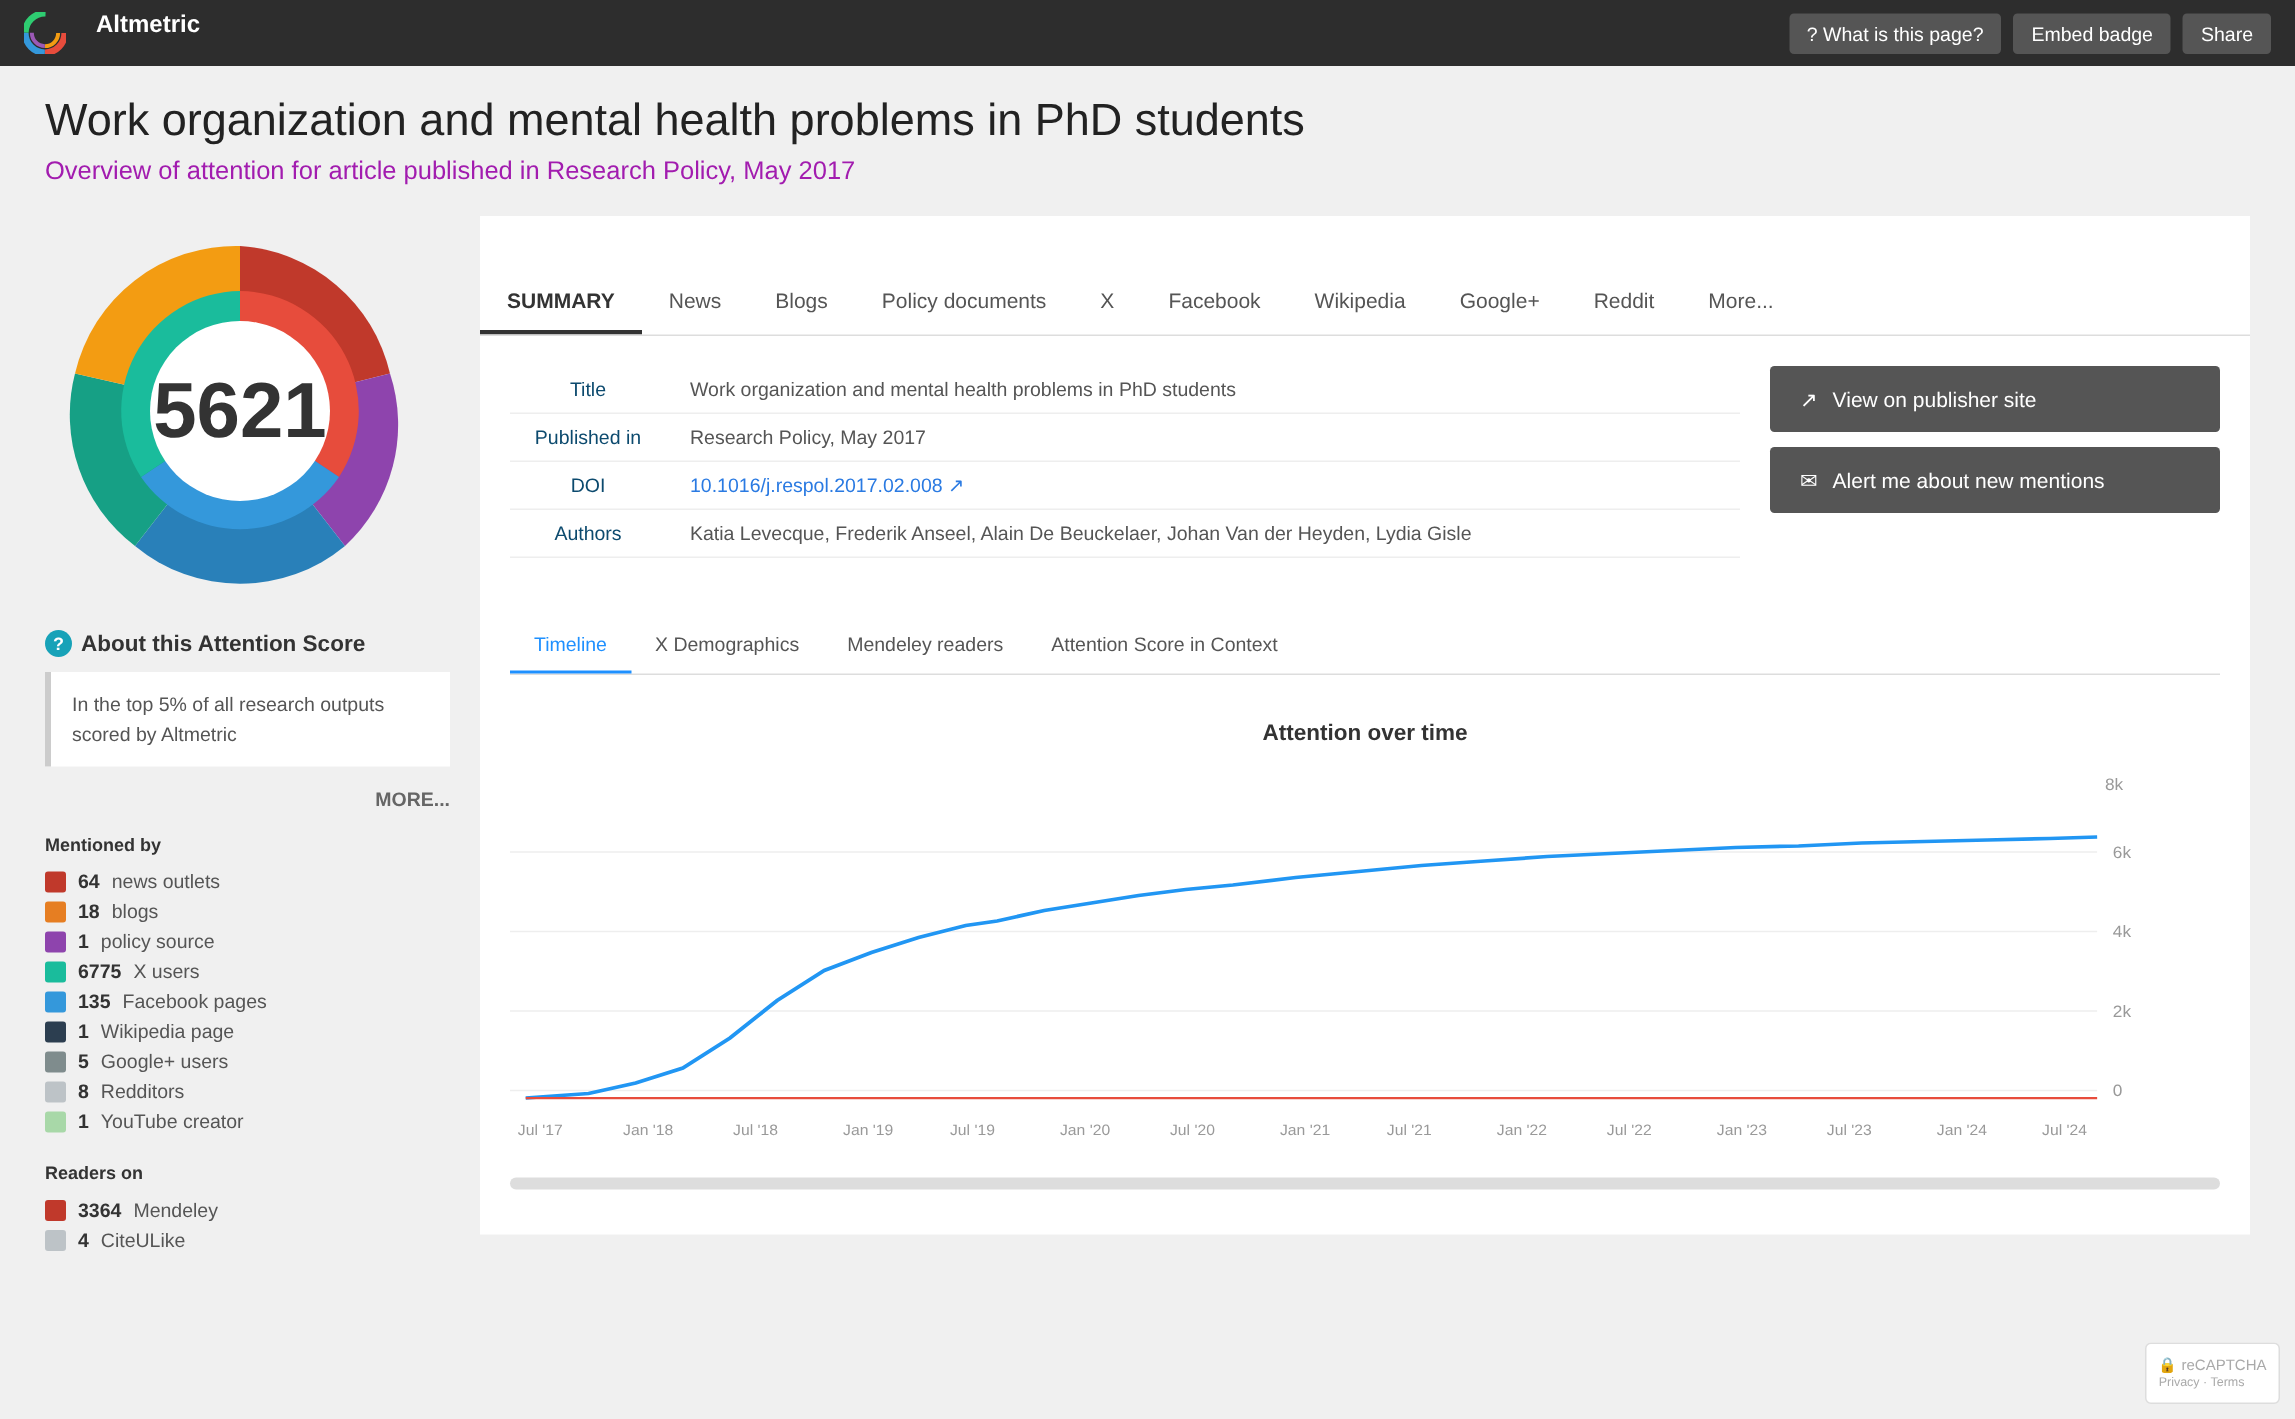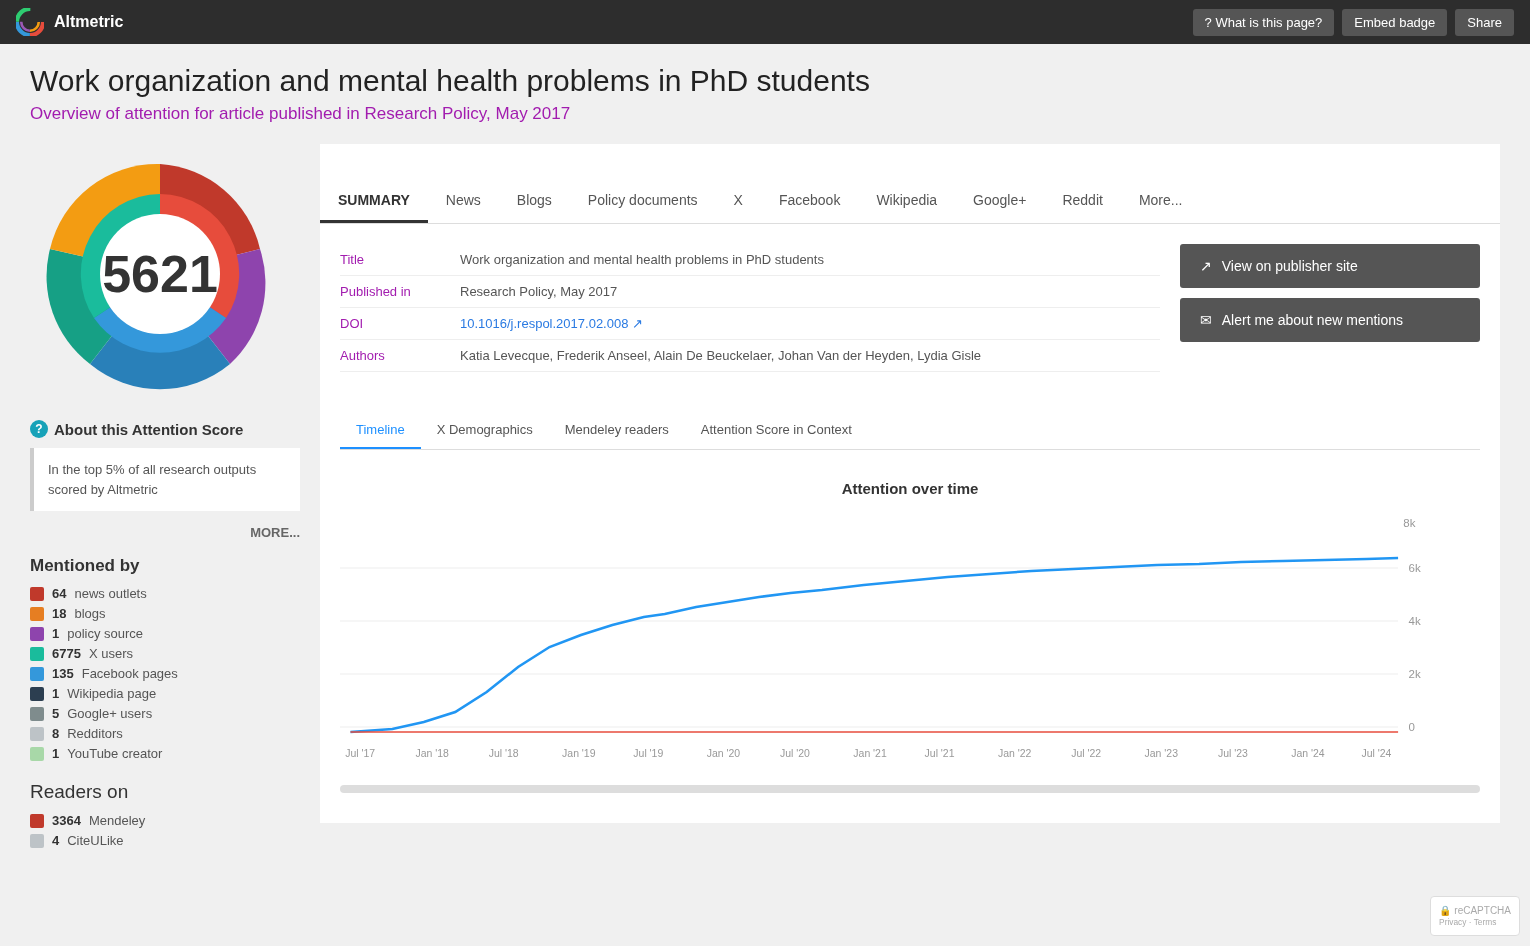--- a/index.html
+++ b/index.html
@@ -7,21 +7,21 @@
 
     
     #header {
       background: #2d2d2d;
       display: flex;
       align-items: center;
       justify-content: space-between;
       padding: 0 16px;
       height: 44px;
     }
-    #header-left { display: flex; align-items: center; gap: 10px; }
+    #header-left { display: flex; gap: 20px; }
     #header-logo { width: 28px; height: 28px; }
     #header-title { color: #fff; font-size: 16px; font-weight: bold; }
     #header-right { display: flex; gap: 8px; }
     .header-btn {
       background: #555;
       color: #fff;
       border: none;
       padding: 6px 12px;
       border-radius: 3px;
       cursor: pointer;
@@ -92,38 +92,38 @@
 
     #more-link {
       text-align: right;
       font-size: 13px;
       color: #666;
       font-weight: bold;
       cursor: pointer;
       margin-bottom: 16px;
     }
 
-    #mentioned-by-title { font-size: 17px; font-weight: bold; color: #333; margin-bottom: 10px; }
+    #mentioned-by-title { font-size: 12px; font-weight: bold; color: #333; margin-bottom: 10px; }
 
     .mention-row {
       display: flex;
       align-items: center;
       gap: 8px;
       margin-bottom: 5px;
       font-size: 13px;
     }
     .mention-dot {
       width: 14px; height: 14px;
       border-radius: 2px;
       flex-shrink: 0;
     }
     .mention-count { font-weight: bold; }
     .mention-label { color: #555; }
 
-    #readers-title { font-size: 19px; font-weight: normal; color: #333; margin-top: 20px; margin-bottom: 10px; }
+    #readers-title { font-size: 12px; font-weight: bold; color: #333; margin-top: 20px; margin-bottom: 10px; }
 
     
     #right-col { flex: 1; }
 
     
     #tabs {
       display: flex;
       background: #fff;
       border-bottom: 1px solid #ddd;
       overflow: hidden;
@@ -147,21 +147,21 @@
     #content-panel { background: #fff; padding: 20px; }
 
     
     #article-info { margin-bottom: 20px; }
     .info-row {
       display: flex;
       border-bottom: 1px solid #eee;
       padding: 8px 0;
       font-size: 13px;
     }
-    .info-label { width: 120px; text-align: left; color: #a21caf; padding-right: 16px; flex-shrink: 0; }
+    .info-label { width: 120px; text-align: center; color: #0c4a6e; padding-right: 16px; flex-shrink: 0; }
     .info-value { color: #555; }
     .info-value a { color: #2a7ae2; text-decoration: none; }
 
     
     #action-buttons { display: flex; flex-direction: column; gap: 10px; margin-bottom: 20px; }
     .action-btn {
       background: #555;
       color: #fff;
       border: none;
       padding: 14px 20px;

